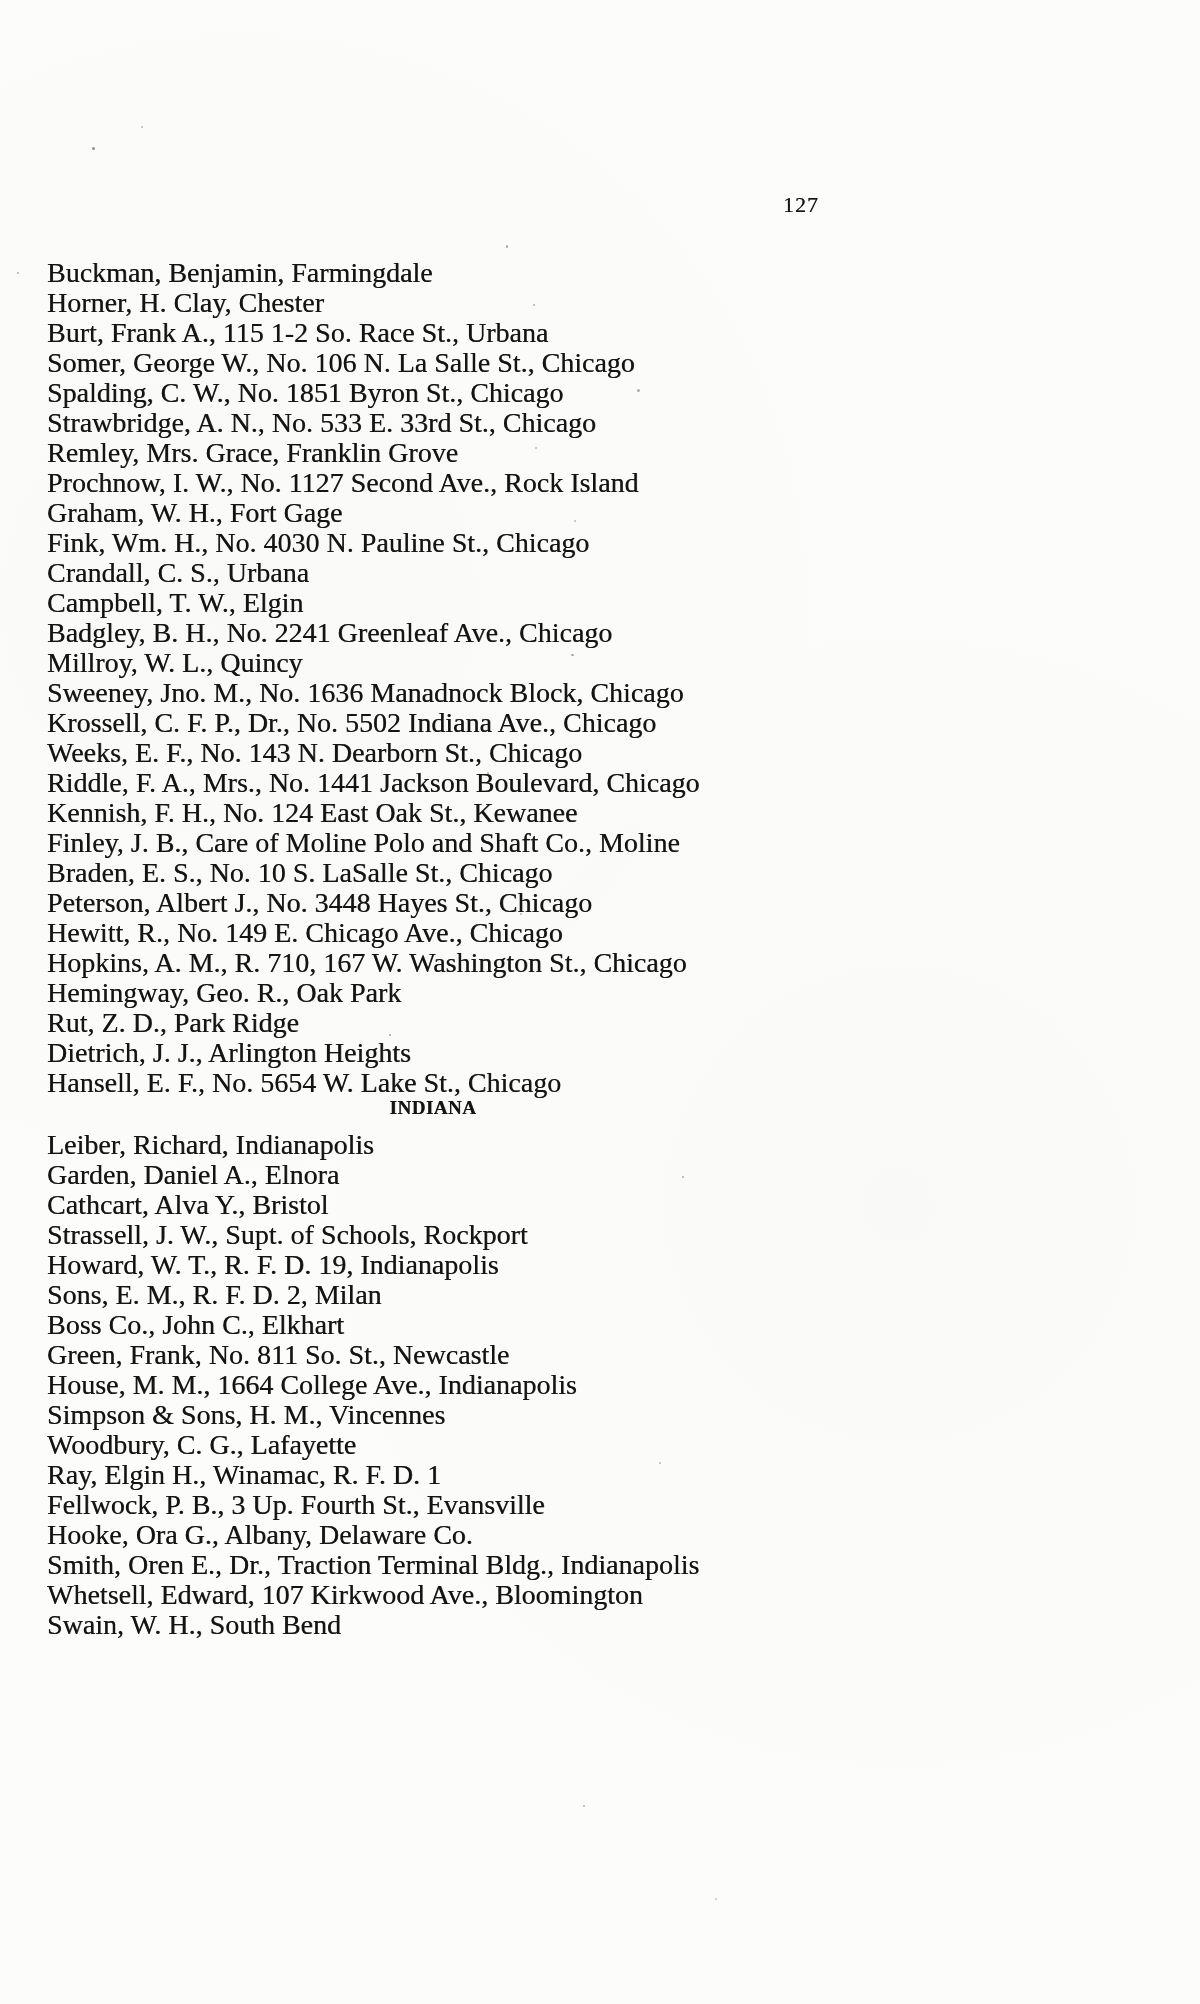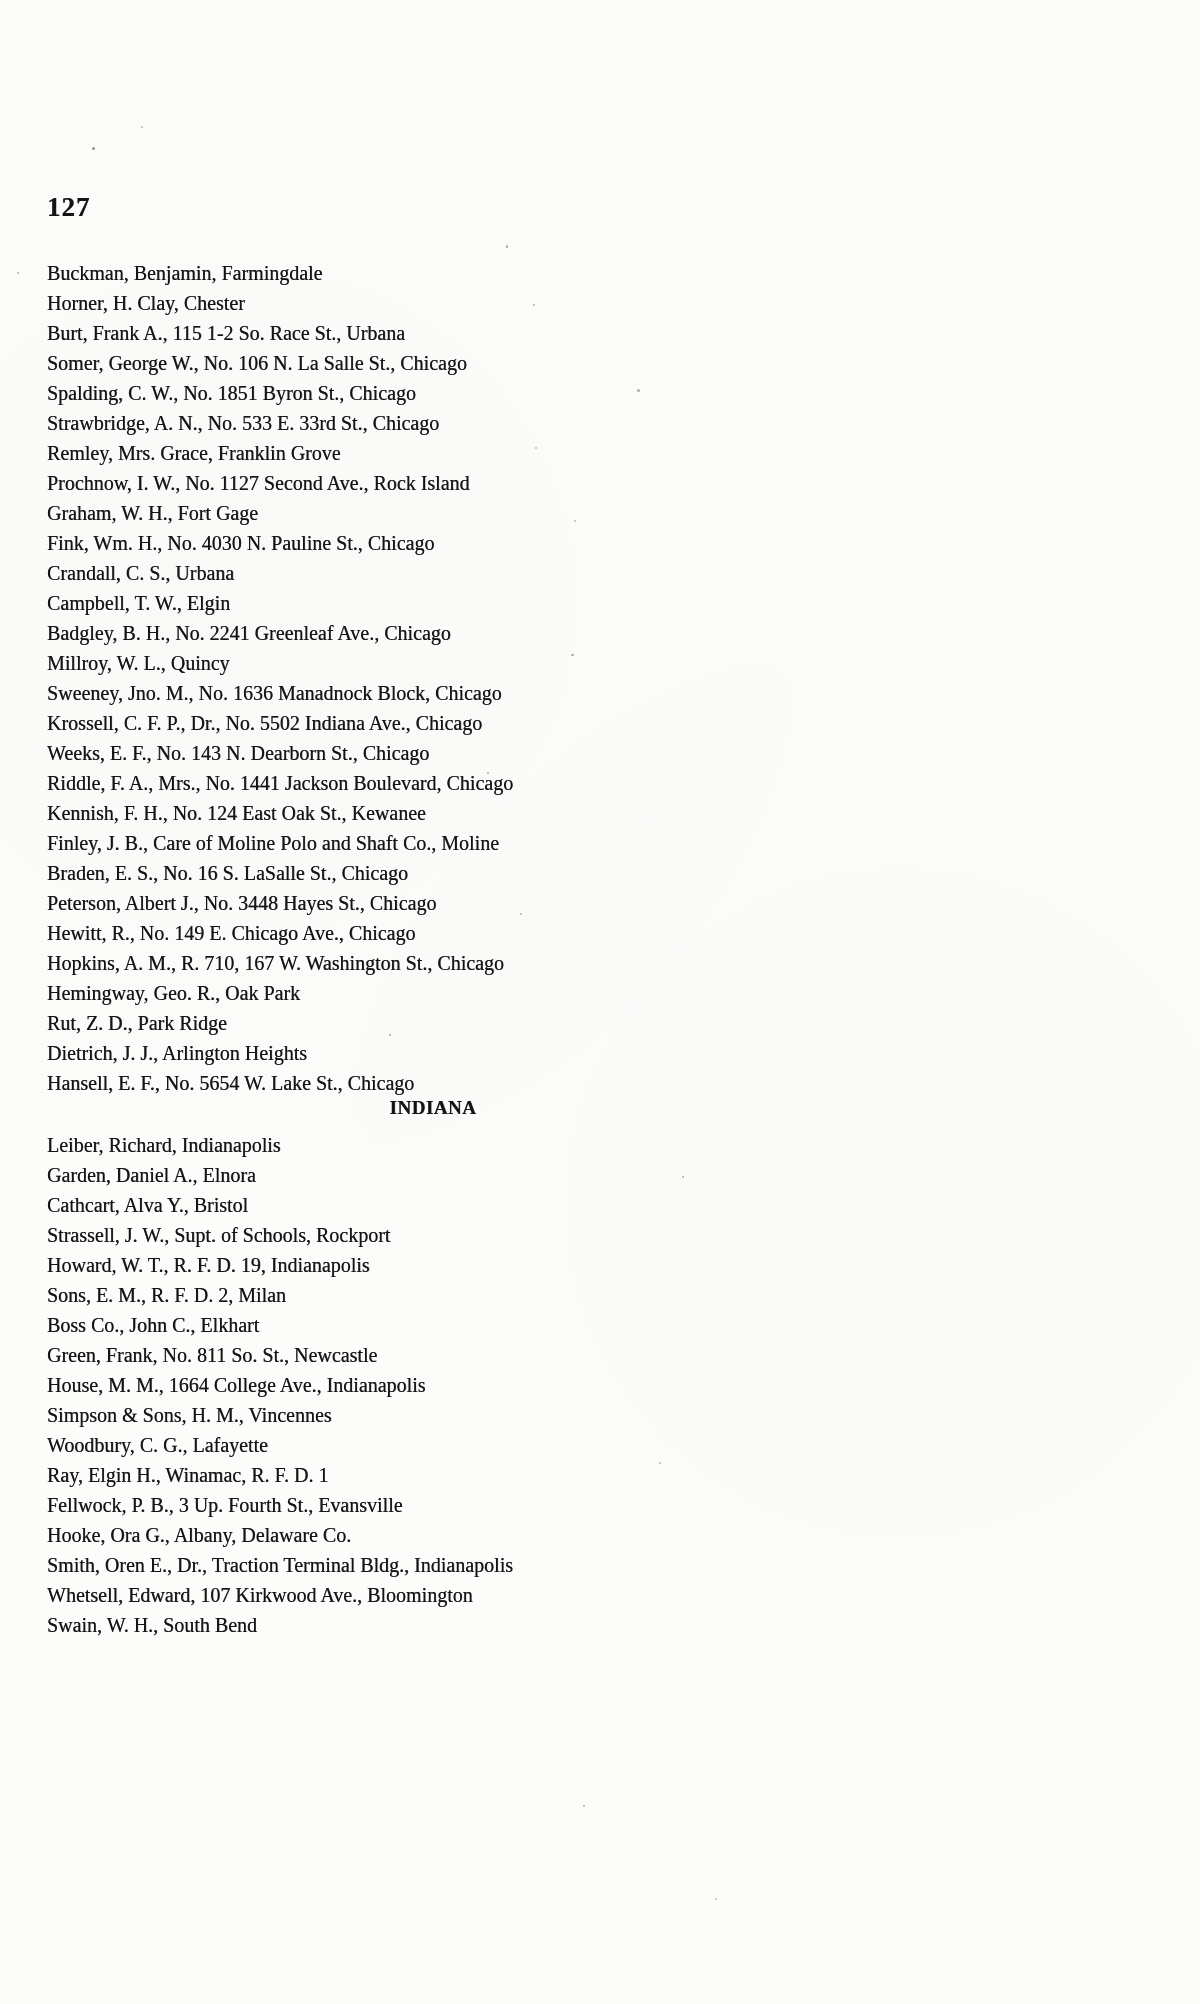--- a/index.html
+++ b/index.html
@@ -23,33 +23,33 @@
       radial-gradient(circle at 20% 30%, rgba(0,0,0,0.012), transparent 40%),
       radial-gradient(circle at 75% 60%, rgba(0,0,0,0.012), transparent 45%),
       #fcfcfa;
     text-shadow: 0.35px 0 0 rgba(20,20,20,0.7); 
   }
   .page-number {
     position: absolute;
     top: 192px;
     left: 47px;
     width: 772px;
-    text-align: left;
-    font-size: 27px;
-    font-weight: bold;
+    text-align: right;
+    font-size: 22px;
+    font-weight: normal;
     letter-spacing: 1px;
   }
   .content {
     position: absolute;
     top: 258px;
     left: 47px;
     width: 772px;
   }
   .entry-line {
-    font-size: 20px;
+    font-size: 28px;
     line-height: 30px;
     white-space: nowrap;
   }
   .section-heading {
     margin-bottom: 12px;
     height: 20px;
     line-height: 20px;
     text-align: center;
     font-size: 19px;
     font-weight: bold;
@@ -84,21 +84,21 @@
         <div class="entry-line">Crandall, C. S., Urbana</div>
         <div class="entry-line">Campbell, T. W., Elgin</div>
         <div class="entry-line">Badgley, B. H., No. 2241 Greenleaf Ave., Chicago</div>
         <div class="entry-line">Millroy, W. L., Quincy</div>
         <div class="entry-line">Sweeney, Jno. M., No. 1636 Manadnock Block, Chicago</div>
         <div class="entry-line">Krossell, C. F. P., Dr., No. 5502 Indiana Ave., Chicago</div>
         <div class="entry-line">Weeks, E. F., No. 143 N. Dearborn St., Chicago</div>
         <div class="entry-line">Riddle, F. A., Mrs., No. 1441 Jackson Boulevard, Chicago</div>
         <div class="entry-line">Kennish, F. H., No. 124 East Oak St., Kewanee</div>
         <div class="entry-line">Finley, J. B., Care of Moline Polo and Shaft Co., Moline</div>
-        <div class="entry-line">Braden, E. S., No. 16 S. LaSalle St., Chicago</div>
+        <div class="entry-line">Braden, E. S., No. 10 S. LaSalle St., Chicago</div>
         <div class="entry-line">Peterson, Albert J., No. 3448 Hayes St., Chicago</div>
         <div class="entry-line">Hewitt, R., No. 149 E. Chicago Ave., Chicago</div>
         <div class="entry-line">Hopkins, A. M., R. 710, 167 W. Washington St., Chicago</div>
         <div class="entry-line">Hemingway, Geo. R., Oak Park</div>
         <div class="entry-line">Rut, Z. D., Park Ridge</div>
         <div class="entry-line">Dietrich, J. J., Arlington Heights</div>
         <div class="entry-line">Hansell, E. F., No. 5654 W. Lake St., Chicago</div>
       </div>
 
     <div class="section-heading">INDIANA</div>

